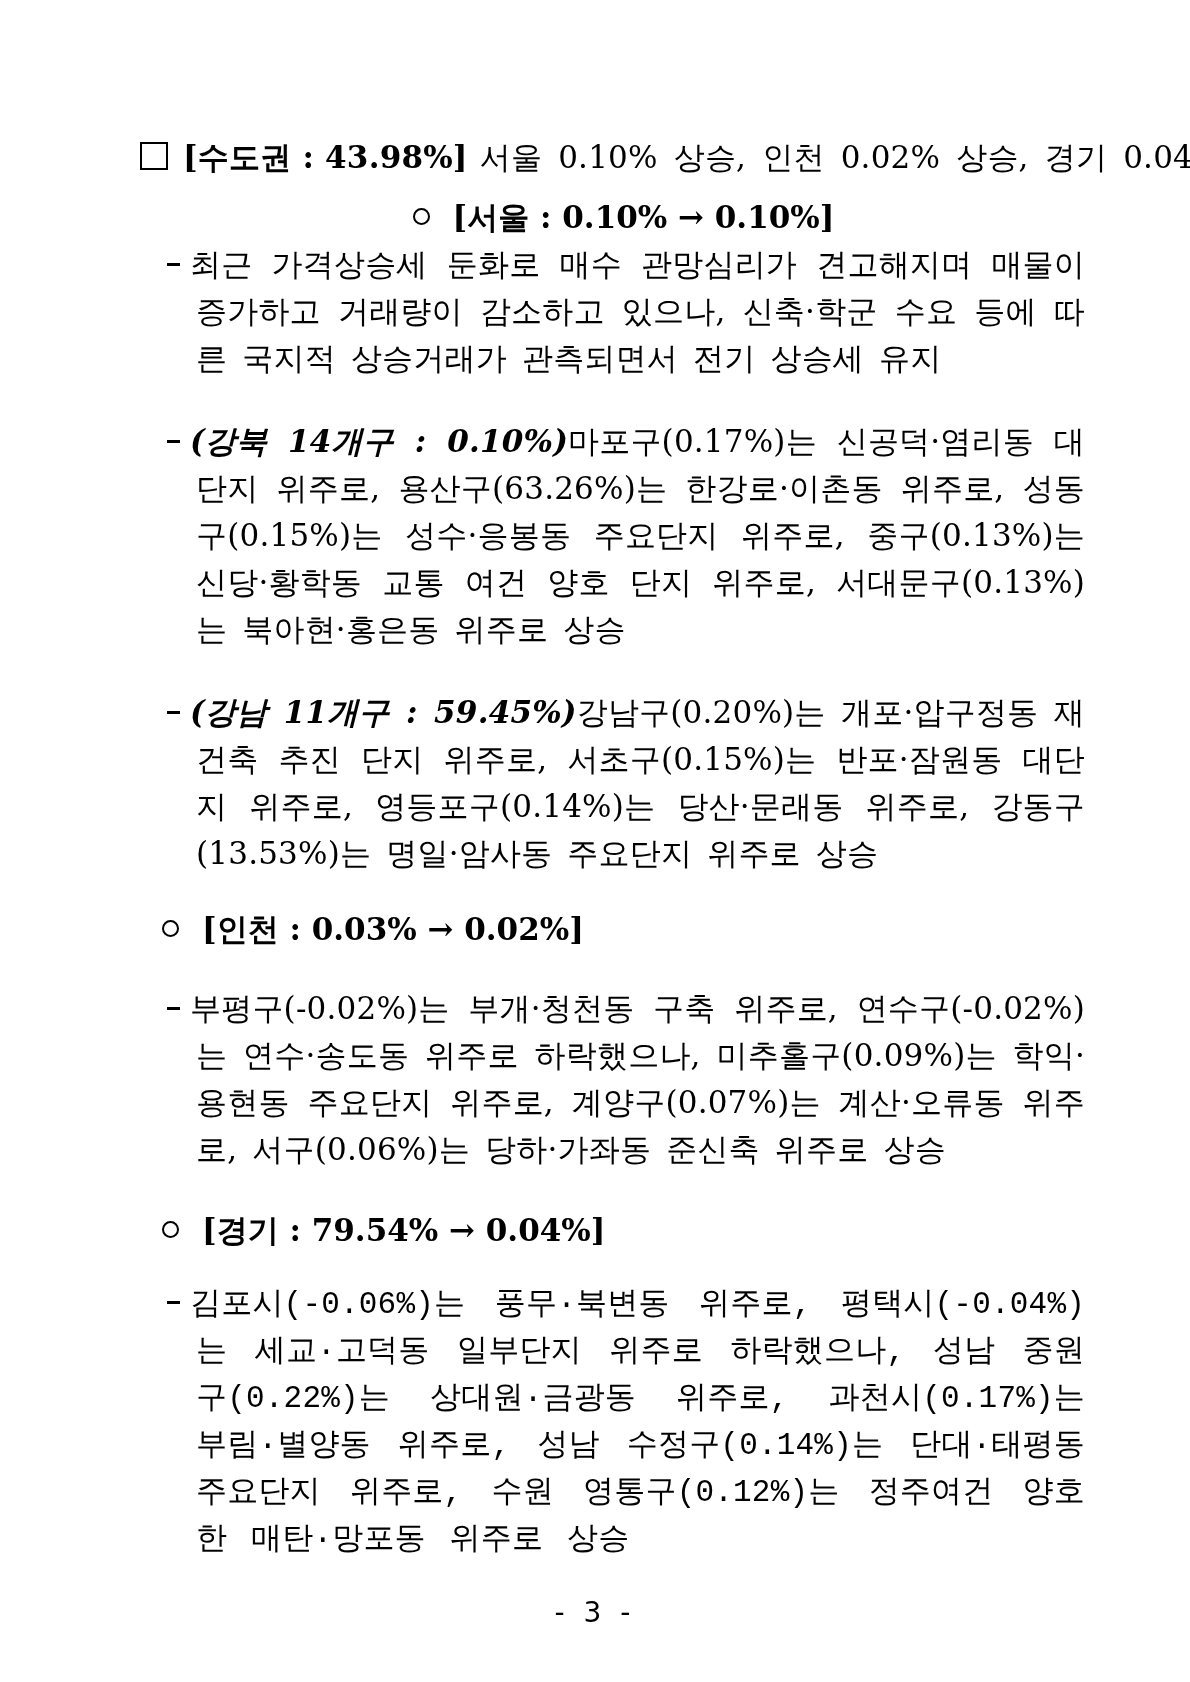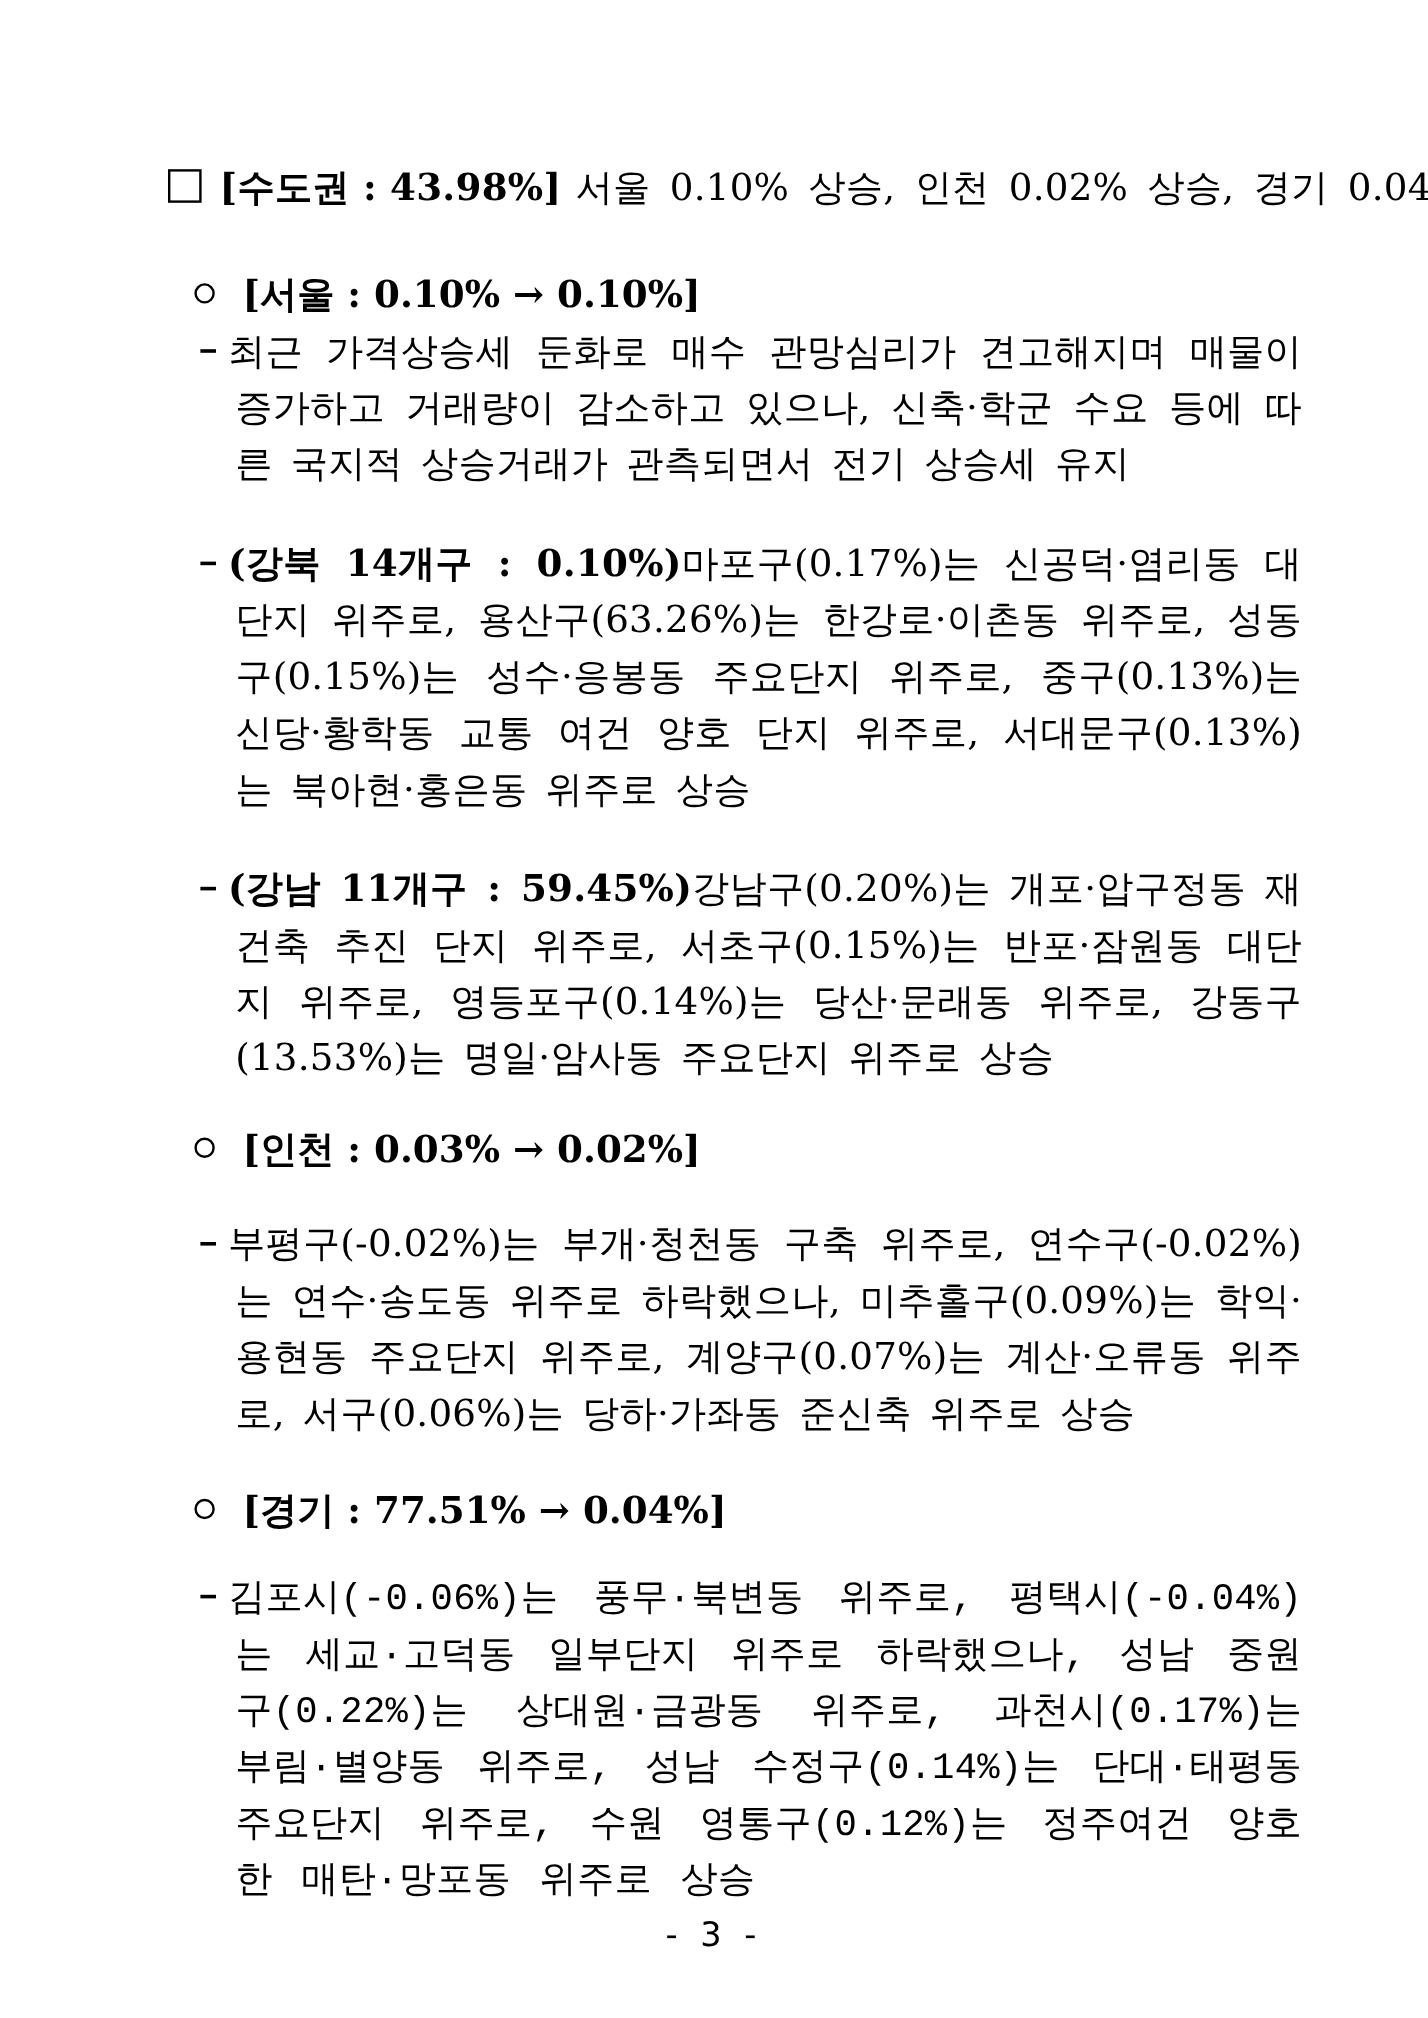--- a/index.html
+++ b/index.html
@@ -50,21 +50,21 @@
   }
   .circle-marker {
     display: inline-block;
     width: 13px; height: 13px;
     border: 2px solid #000;
     border-radius: 50%;
     margin-right: 23px;
     vertical-align: 3px;
     background: transparent;
   }
-  .st-1 { margin-top: 41px; }
+  .st-1 { margin-top: 12px; text-align: center; }
   .st-2 { margin-top: 28px; }
   .st-3 { margin-top: 33px; }
 
   
   .bullet {
     margin-left: 167px;
     margin-right: 105px;
     padding-left: 29px;
     text-indent: -29px;
     font-size: 31px;
@@ -74,21 +74,21 @@
     letter-spacing: 0.2px;
   }
   .dash-marker {
     display: inline-block;
     width: 13px; height: 3px;
     background: #000;
     margin-right: 10px;
     vertical-align: 9px;
   }
   .bullet .b-bold { font-weight: 700; }
-  .bullet .b-bold:not(:empty) { margin-right: 0; }
+  .bullet .b-bold:not(:empty) { margin-right: 0; font-style: italic; }
   .bullet .b-text { font-weight: 400; }
 
   .bu-seoul-1  { }
   .bu-seoul-2  { margin-top: 36px; }
   .bu-seoul-3  { margin-top: 36px; }
   .bu-incheon-1{ margin-top: 32px; }
   .bu-gyeonggi-1{ margin-top: 27px; font-family: Liberation Mono, monospace; }
 
   
   .page-number {
@@ -129,21 +129,21 @@
 
   <div class="section-title st-2">
     <span class="circle-marker"></span><span>[인천 : 0.03% → 0.02%]</span>
   </div>
 
   <div class="bullet bu-incheon-1">
     <span class="dash-marker"></span><span class="b-bold"></span><span class="b-text">부평구(-0.02%)는 부개·청천동 구축 위주로, 연수구(-0.02%)는 연수·송도동 위주로 하락했으나, 미추홀구(0.09%)는 학익·용현동 주요단지 위주로, 계양구(0.07%)는 계산·오류동 위주로, 서구(0.06%)는 당하·가좌동 준신축 위주로 상승</span>
   </div>
 
   <div class="section-title st-3">
-    <span class="circle-marker"></span><span>[경기 : 77.51% → 0.04%]</span>
+    <span class="circle-marker"></span><span>[경기 : 79.54% → 0.04%]</span>
   </div>
 
   <div class="bullet bu-gyeonggi-1">
     <span class="dash-marker"></span><span class="b-bold"></span><span class="b-text">김포시(-0.06%)는 풍무·북변동 위주로, 평택시(-0.04%)는 세교·고덕동 일부단지 위주로 하락했으나, 성남 중원구(0.22%)는 상대원·금광동 위주로, 과천시(0.17%)는 부림·별양동 위주로, 성남 수정구(0.14%)는 단대·태평동 주요단지 위주로, 수원 영통구(0.12%)는 정주여건 양호한 매탄·망포동 위주로 상승</span>
   </div>
 
   <div class="page-number">- 3 -</div>
 
 </div>
 

